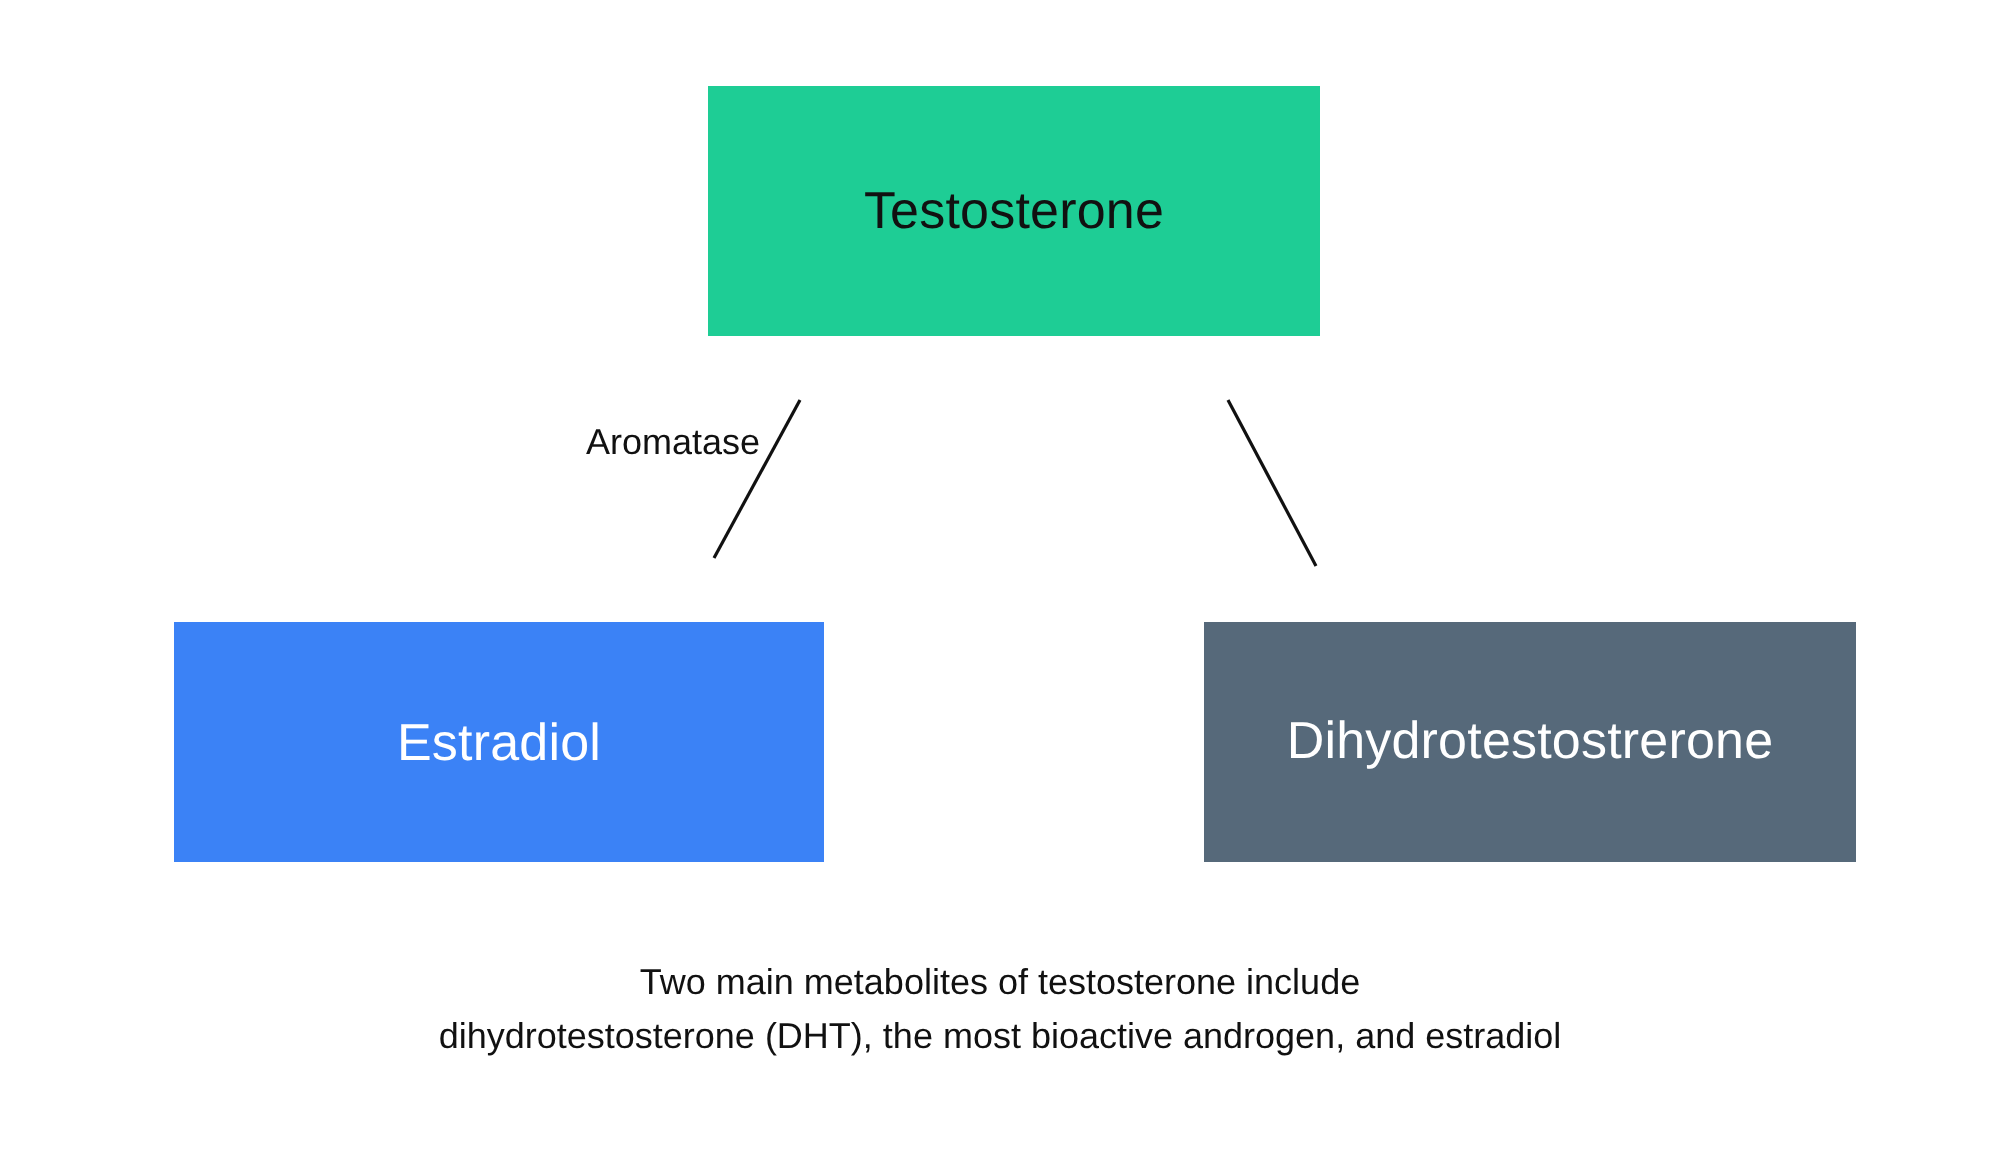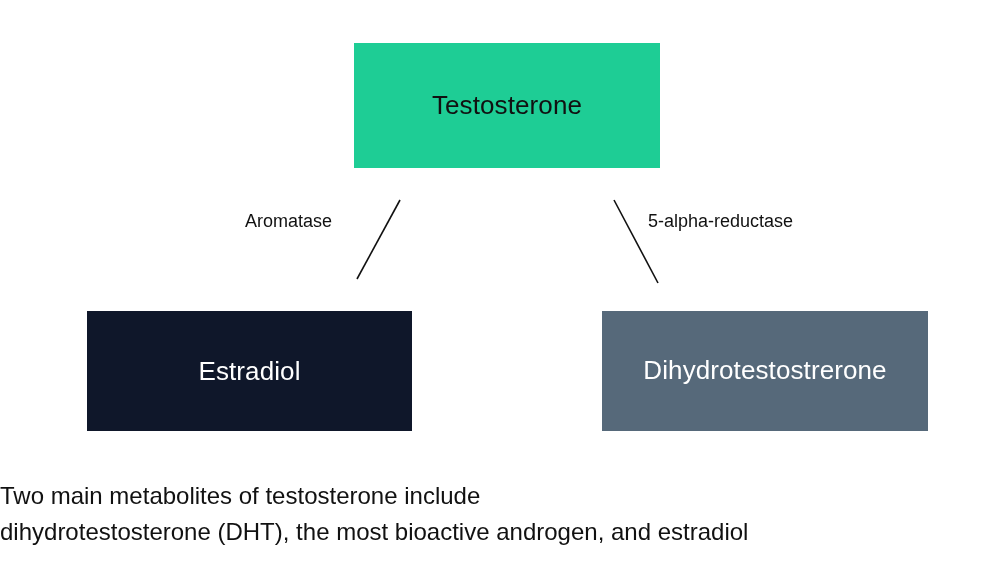--- a/index.html
+++ b/index.html
@@ -39,21 +39,21 @@
     font-size: 26px;
     font-weight: 400;
     letter-spacing: 0.1px;
   }
 
   .node-estradiol {
     left: 87px;
     top: 311px;
     width: 325px;
     height: 120px;
-    background: #0f172a;
+    background: #3b82f6;
     color: #ffffff;
     font-size: 26px;
     font-weight: 400;
     letter-spacing: 0.1px;
   }
 
   .node-dht {
     left: 602px;
     top: 311px;
     width: 326px;
@@ -82,37 +82,39 @@
   }
 
   
   .edge-label {
     position: absolute;
     font-size: 18px;
     font-weight: 400;
     color: #111111;
     white-space: nowrap;
     line-height: 1;
+    margin-left: 48px;
   }
   .edge-label-aromatase {
     left: 245px;
     top: 212px;
   }
   .edge-label-reductase {
     left: 648px;
     top: 212px;
   }
 
   
   .caption {
     position: absolute;
     left: 0;
     top: 478px;
     width: 1000px;
-    font-size: 24px;
+    text-align: center;
+    font-size: 18px;
     color: #111111;
     line-height: 1.5;
   }
   .caption-line {
     display: block;
     white-space: nowrap;
   }
 </style>
 </head>
 <body>
@@ -133,20 +135,19 @@
   </div>
 
   <div class="node node-dht">
     <span>
       <span class="label-inner">Dihydrotestostrerone</span>
     </span>
   </div>
 
   <div class="edge-label edge-label-aromatase">Aromatase</div>
 
-  <div class="edge-label edge-label-reductase">5-alpha-reductase</div>
 
   <div class="caption">
     <span class="caption-line">Two main metabolites of testosterone include</span>
     <span class="caption-line">dihydrotestosterone (DHT), the most bioactive androgen, and estradiol</span>
   </div>
 
 </div>
 
 </body></html>

